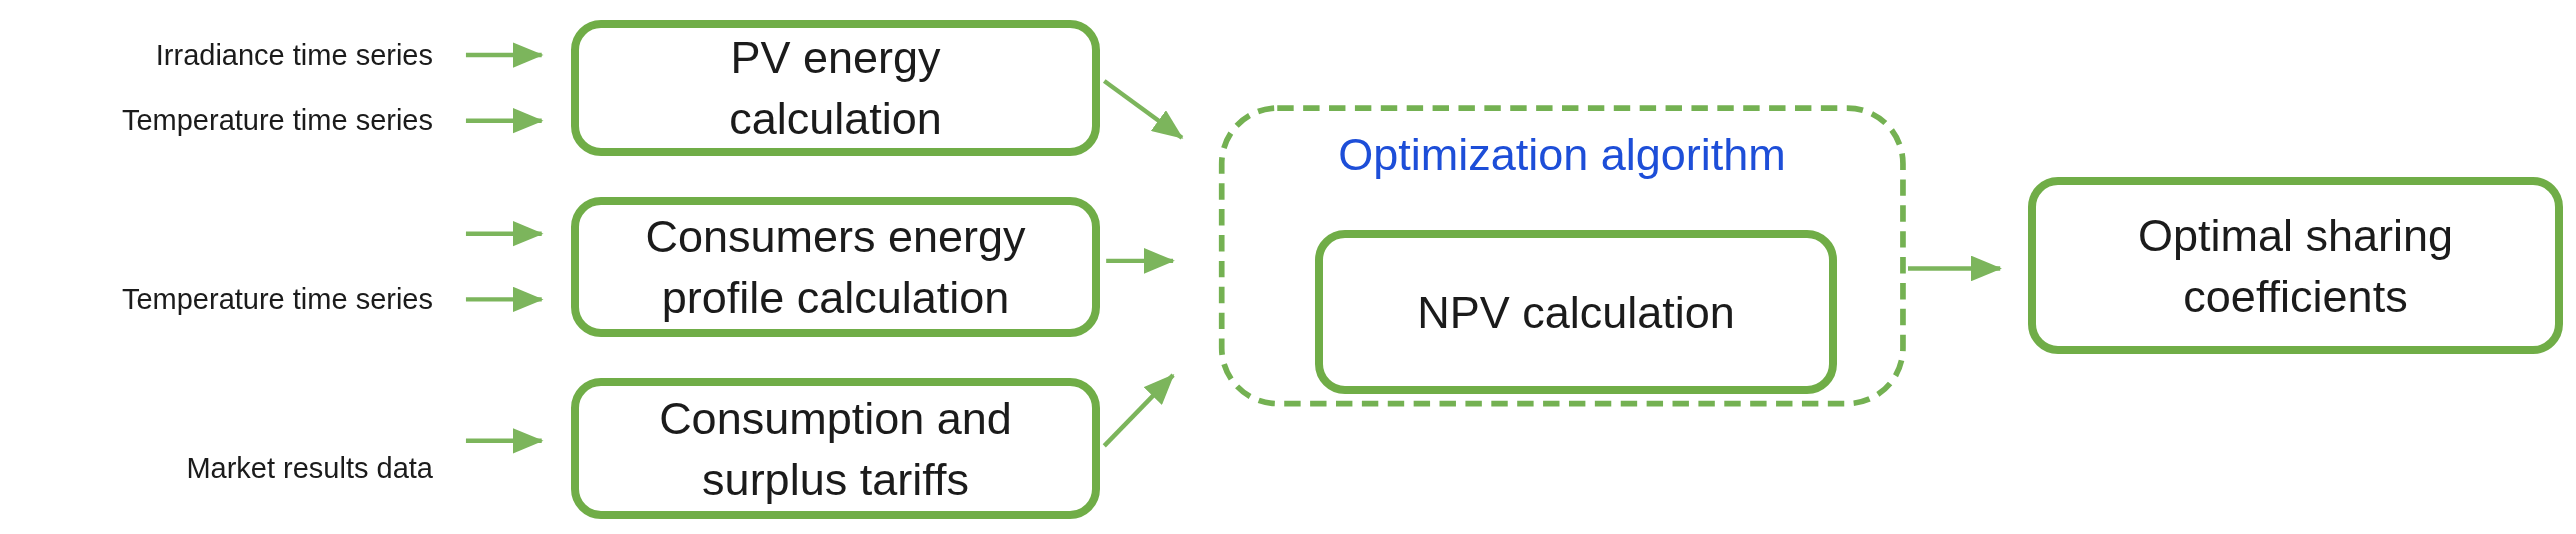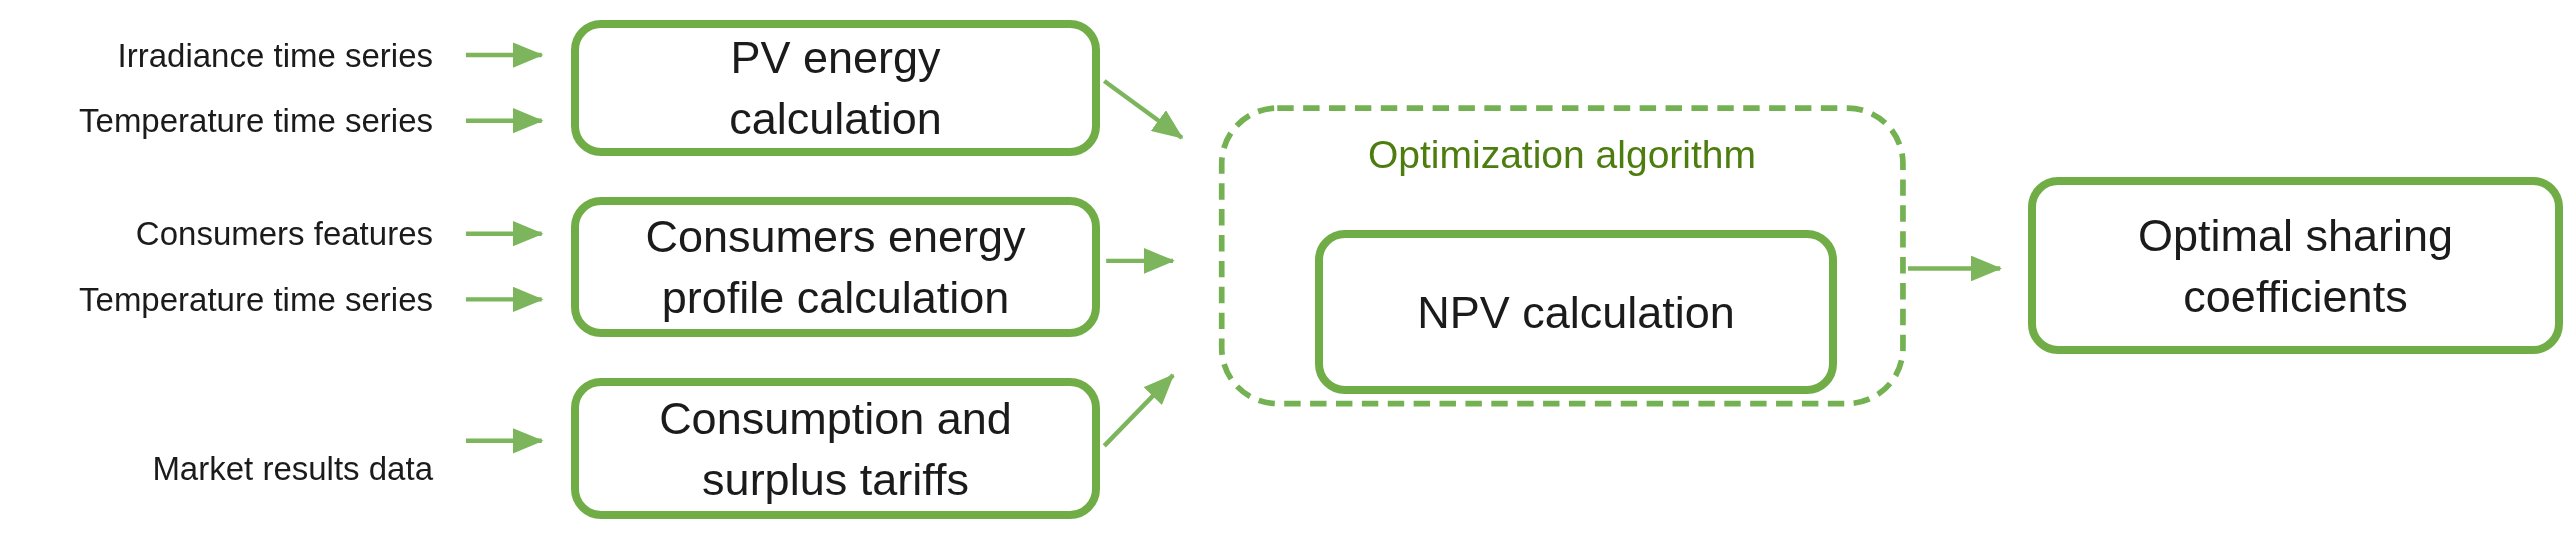--- a/index.html
+++ b/index.html
@@ -10,21 +10,21 @@
     background: #ffffff;
     font-family: "Liberation Sans", "DejaVu Sans", sans-serif;
     color: #1b1b1b;
     overflow: hidden;
   }
   .input-label {
     position: absolute;
     left: 19px;
     width: 414px;
     text-align: right;
-    font-size: 33px;
+    font-size: 29px;
     line-height: 37px;
     white-space: nowrap;
     color: #1b1b1b;
   }
   .process-box {
     position: absolute;
     box-sizing: border-box;
     border: 8.2px solid #70AD47;
     border-radius: 30px;
     background: #ffffff;
@@ -43,40 +43,39 @@
     top: 105px;
     width: 686px;
     height: 301px;
   }
   .group-title {
     position: absolute;
     left: 1219px;
     top: 129px;
     width: 686px;
     text-align: center;
-    font-size: 39px;
+    font-size: 45px;
     line-height: 51px;
     white-space: nowrap;
-    color: #4d7c0f;
+    color: #1d4ed8;
   }
   .overlay {
     position: absolute;
     left: 0; top: 0;
     pointer-events: none;
   }
   .line2 { display: block; }
 </style>
 </head>
 <body>
 
 <div id="canvas">
 
   <div class="input-label" style="top:37px;">Irradiance time series</div>
   <div class="input-label" style="top:102px;">Temperature time series</div>
-  <div class="input-label" style="top:215px;">Consumers features</div>
   <div class="input-label" style="top:281px;">Temperature time series</div>
   <div class="input-label" style="top:422px;margin-top:28px;">Market results data</div>
 
   <div class="process-box" style="left:571px; top:19.6px;  width:529px; height:136px;">
     <span>PV energy</span>
     <span class="line2">calculation</span>
   </div>
 
   <div class="process-box" style="left:571px; top:378px; width:529px; height:141px;">
     <span>Consumption and</span>

